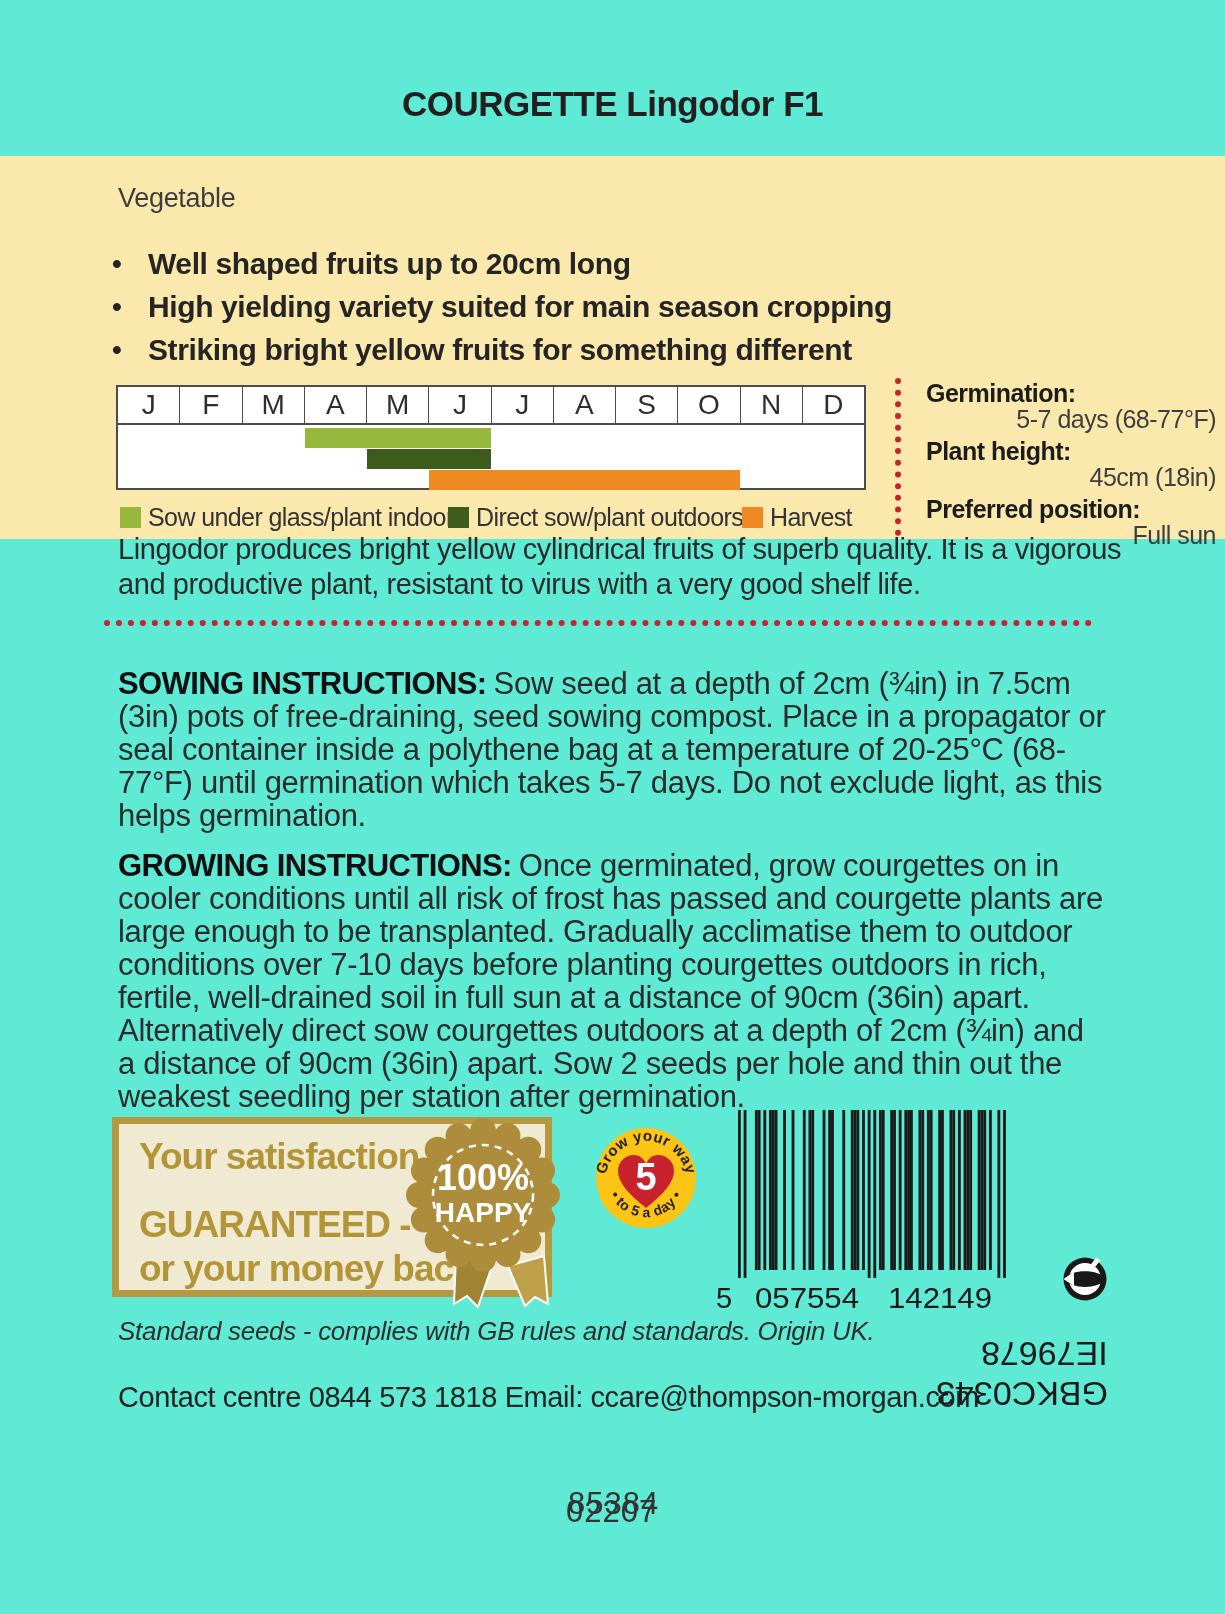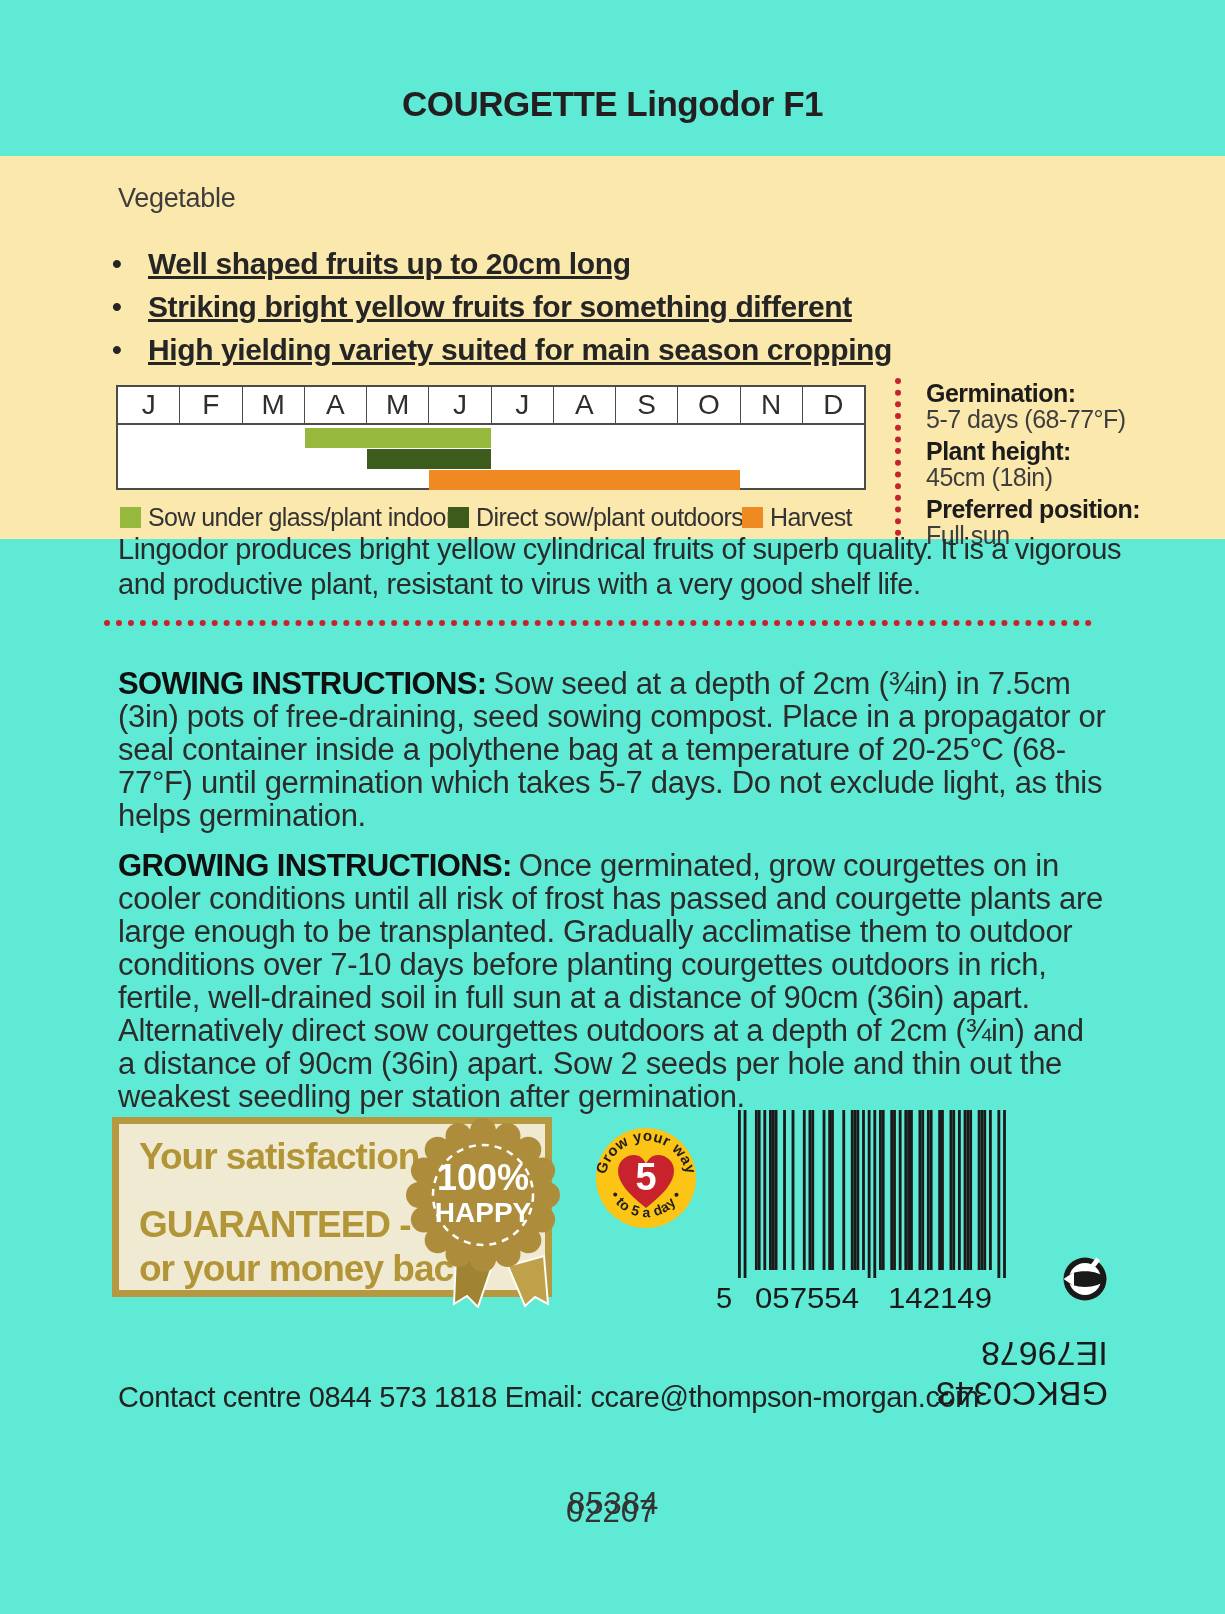--- a/index.html
+++ b/index.html
@@ -7,36 +7,36 @@
         font-family:"Liberation Sans",sans-serif;color:#231f20;overflow:hidden;}
   .abs{position:absolute;}
 
   .title{top:84px;left:0;width:100%;text-align:center;font-size:35px;font-weight:bold;letter-spacing:-0.5px;}
 
   .band{top:156px;left:0;width:1225px;height:383px;background:#fbe8ac;}
   .category{top:183px;left:118px;font-size:27px;color:#3d3d3d;letter-spacing:-0.3px;}
 
   .bullets{top:247px;left:110px;width:960px;list-style:none;margin:0;padding:0;
            font-size:30px;font-weight:bold;letter-spacing:-0.4px;color:#252525;}
-  .bullets li{margin-bottom:9px;padding-left:38px;position:relative;line-height:34px;text-decoration:underline;}
+  .bullets li{margin-bottom:9px;padding-left:38px;position:relative;line-height:34px;}
   .bullets li::before{content:"\2022";position:absolute;left:2px;top:0;font-size:28px;}
 
   .cal{left:116px;top:385px;width:750px;height:105px;border:2px solid #4b4b4b;background:#fff;box-sizing:border-box;}
   .cal-head{display:flex;height:36px;border-bottom:2px solid #4b4b4b;}
   .cal-cell{flex:1;text-align:center;font-size:28px;line-height:35px;color:#2e2e2e;border-right:1px solid #4b4b4b;}
   .cal-cell:last-child{border-right:none;}
   .cal-body{position:relative;height:65px;}
   .cal-bar{position:absolute;height:20px;}
 
   .divider-v{left:895px;top:378px;height:158px;border-left:6px dotted #c32430;}
 
   .info{left:926px;top:380px;width:290px;font-size:25px;line-height:26px;letter-spacing:-0.5px;}
   .info .lab{font-weight:bold;color:#1c1c1c;margin-top:6px;}
   .info .lab:first-child{margin-top:0;}
-  .info .val{color:#3e3e3e;}
+  .info .val{color:#3e3e3e;text-align:right;}
 
   .legend{left:120px;top:503px;width:760px;height:26px;}
   .legend-item{position:absolute;display:flex;align-items:center;font-size:25px;color:#333;letter-spacing:-0.6px;white-space:nowrap;}
   .legend-item .swatch{width:21px;height:21px;display:inline-block;margin-right:7px;}
   .legend-item.li1{left:0;} .legend-item.li2{left:328px;} .legend-item.li3{left:622px;}
 
   .desc{left:118px;top:532px;width:1015px;font-size:29px;line-height:35px;color:#2a2a2a;letter-spacing:-0.4px;}
   .divider-h{left:104px;top:620px;width:988px;border-top:6px dotted #c32430;}
 
   .para{left:118px;width:990px;font-size:31px;line-height:33px;color:#2b2b2b;letter-spacing:-0.3px;}
@@ -68,22 +68,22 @@
 
 <div id="page">
 
   <div class="abs title">COURGETTE Lingodor F1</div>
 
   <div class="abs band"></div>
   <div class="abs category">Vegetable</div>
 
   <ul class="abs bullets">
       <li>Well shaped fruits up to 20cm long</li>
+      <li>High yielding variety suited for main season cropping</li>
       <li>Striking bright yellow fruits for something different</li>
-      <li>High yielding variety suited for main season cropping</li>
     </ul>
 
   <div class="abs cal">
     <div class="cal-head">
         <div class="cal-cell">J</div>
         <div class="cal-cell">F</div>
         <div class="cal-cell">M</div>
         <div class="cal-cell">A</div>
         <div class="cal-cell">M</div>
         <div class="cal-cell">J</div>
@@ -242,20 +242,21 @@
   </svg>
 
   <svg class="abs greendot" width="46" height="46" viewBox="0 0 46 46">
     <circle cx="23" cy="23" r="21.5" fill="#191919"></circle>
     <circle cx="23" cy="23" r="16" fill="#ffffff"></circle>
     <path d="M1.5,23 C10,12.5 36,12.5 44.5,23 C36,33.5 10,33.5 1.5,23 Z" fill="#191919"></path>
     <polygon points="1.5,23 12,16 12,30" fill="#ffffff"></polygon>
     <rect x="31" y="2" width="5" height="9" fill="#ffffff" transform="rotate(38 33.5 6.5)"></rect>
   </svg>
 
+  <div class="abs f1">Standard seeds - complies with GB rules and standards. Origin UK.</div>
   <div class="abs f3">Contact centre 0844 573 1818 Email: ccare@thompson-morgan.com</div>
 
   <div class="codeR code1">IE79678</div>
   <div class="codeR code2">GBKC0343</div>
 
   <div class="batch ba">85384</div>
   <div class="batch bb">02207</div>
 
 </div>
 

